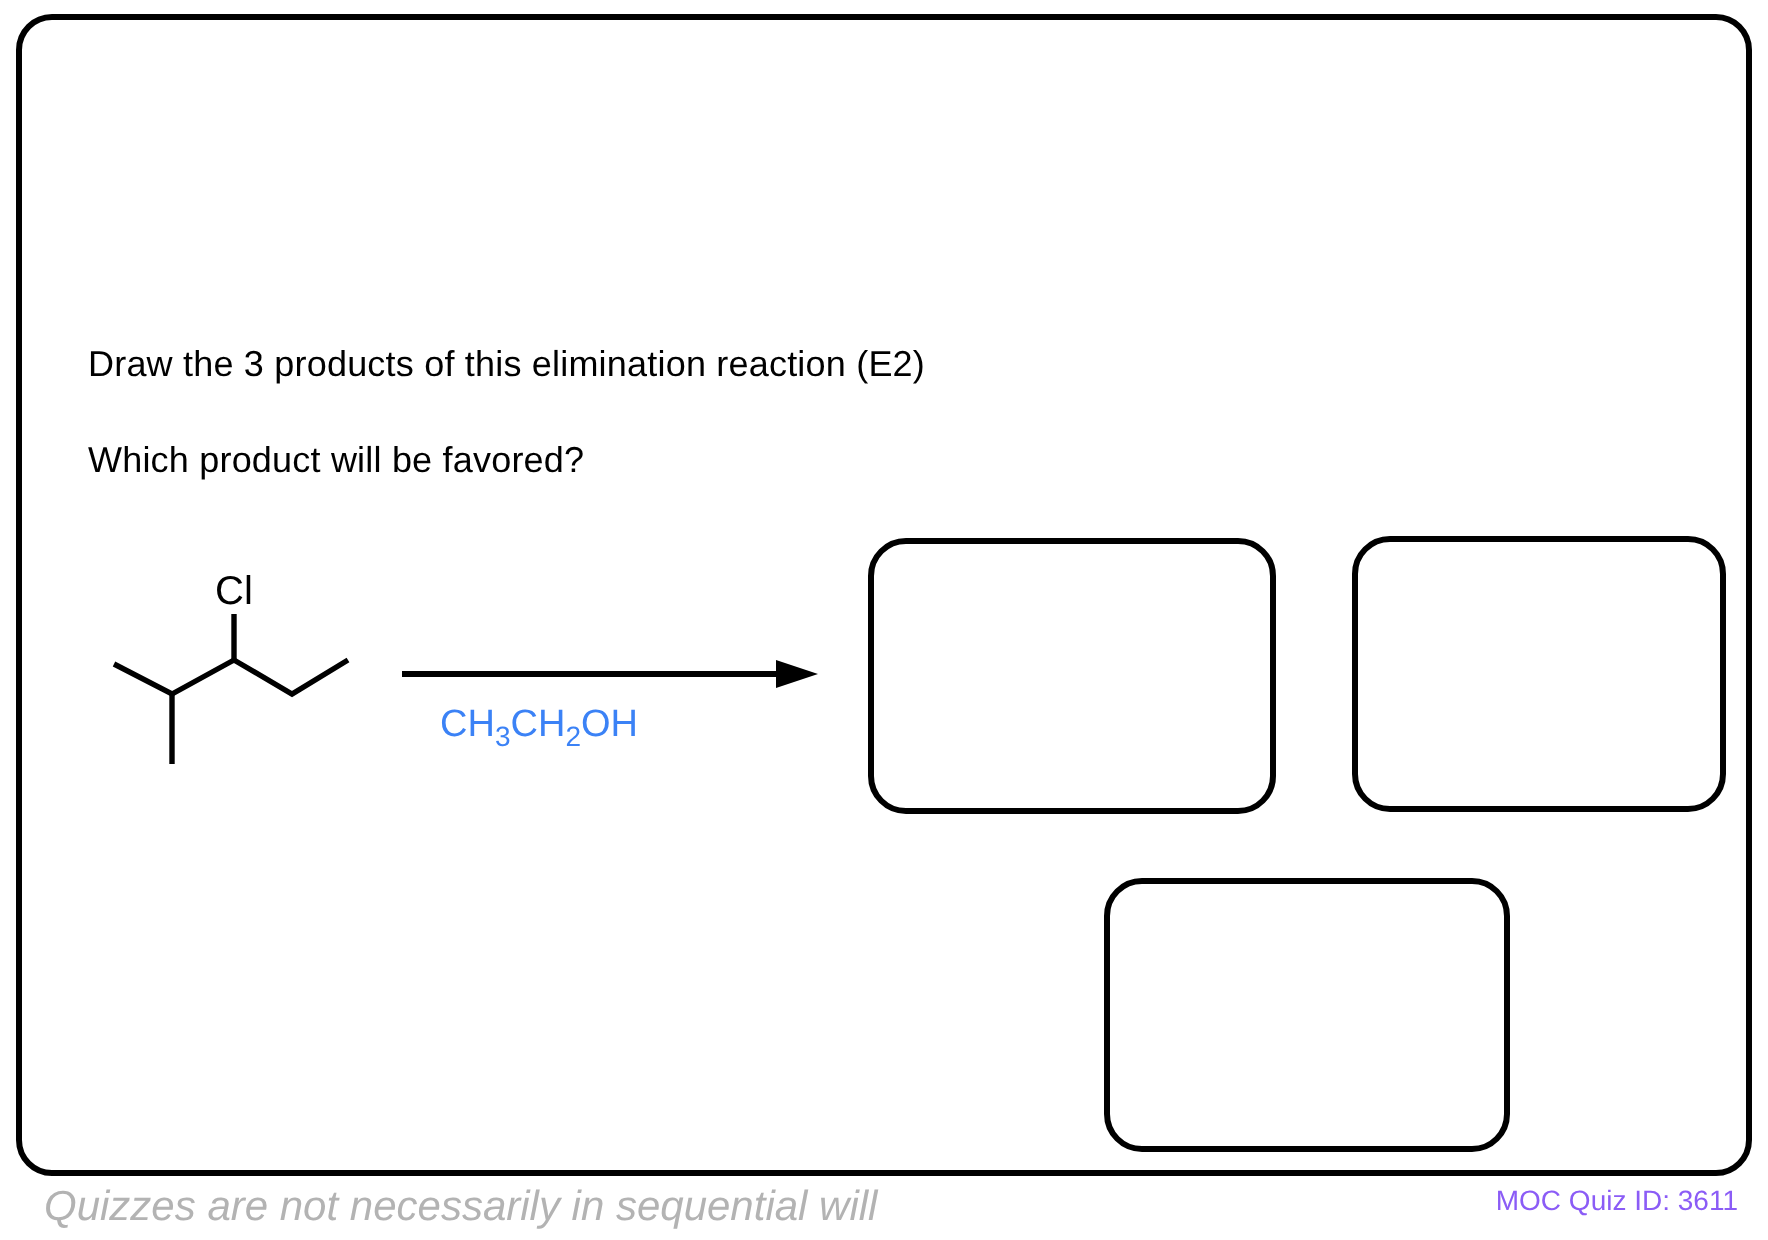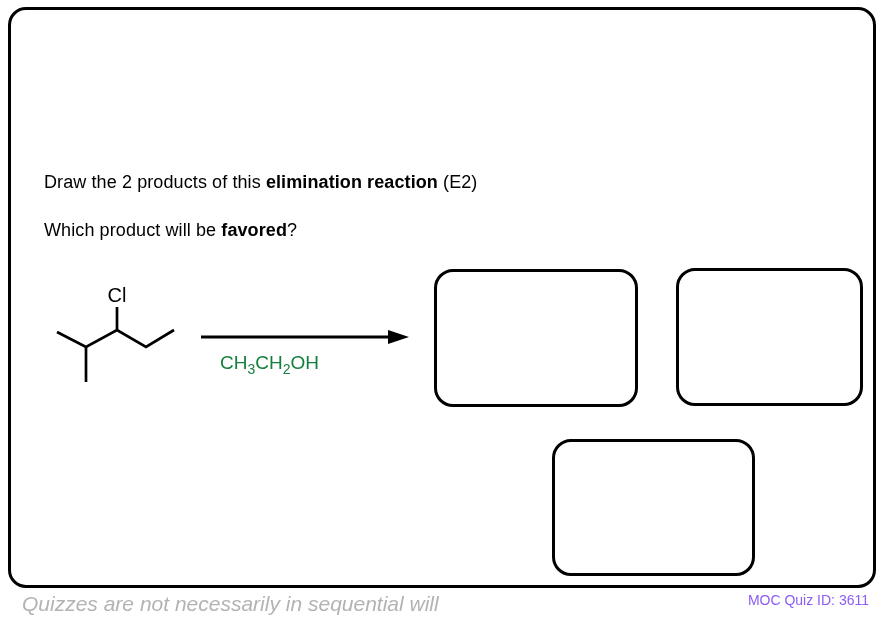--- a/index.html
+++ b/index.html
@@ -21,32 +21,32 @@
     box-sizing: border-box;
     background: #ffffff;
   }
   .qline {
     left: 33px;
     font-size: 18px;
     color: #000000;
     letter-spacing: 0.1px;
     white-space: nowrap;
   }
-  .qline .b { font-weight: bold; margin-top: 33px; }
+  .qline .b { font-weight: normal; margin-top: 33px; }
   .q1 { top: 162px; }
   .q2 { top: 210px; }
   .molecule { left: 38px; top: 272px; }
   .reagent-top {
     left: 219px; top: 295px;
     font-size: 19px; color: #000000;
     white-space: nowrap;
   }
   .reagent-bottom {
     left: 209px; top: 342px;
-    font-size: 19px; color: #15803d;
+    font-size: 19px; color: #3b82f6;
     white-space: nowrap;
   }
   .reagent-top sub, .reagent-bottom sub {
     font-size: 14px;
     line-height: 0;
   }
   .rxn-arrow { left: 188px; top: 317px; }
   .answer-box {
     border: 3px solid #000000;
     border-radius: 19px;
@@ -68,21 +68,21 @@
     font-size: 14px;
     color: #8b5cf6;
     white-space: nowrap;
   }
 </style>
 </head>
 <body>
 
 <div class="abs frame">
 
-  <div class="abs qline q1"><span>Draw the 2 products of this </span><span class="b">elimination reaction</span><span> (E2)</span></div>
+  <div class="abs qline q1"><span>Draw the 3 products of this </span><span class="b">elimination reaction</span><span> (E2)</span></div>
 
   <div class="abs qline q2"><span>Which product will be </span><span class="b">favored</span><span>?</span></div>
 
   <svg class="abs molecule" width="134" height="106" viewBox="0 0 134 106">
     <path d="M8 50 L37 65 L68 48 L97 65 L125 48" fill="none" stroke="#000000" stroke-width="2.7"></path>
     <line x1="37" y1="65" x2="37" y2="100" stroke="#000000" stroke-width="2.7"></line>
     <line x1="68" y1="48" x2="68" y2="25" stroke="#000000" stroke-width="2.7"></line>
     <text x="68" y="20" text-anchor="middle" font-size="20" fill="#000000">Cl</text>
   </svg>
 

